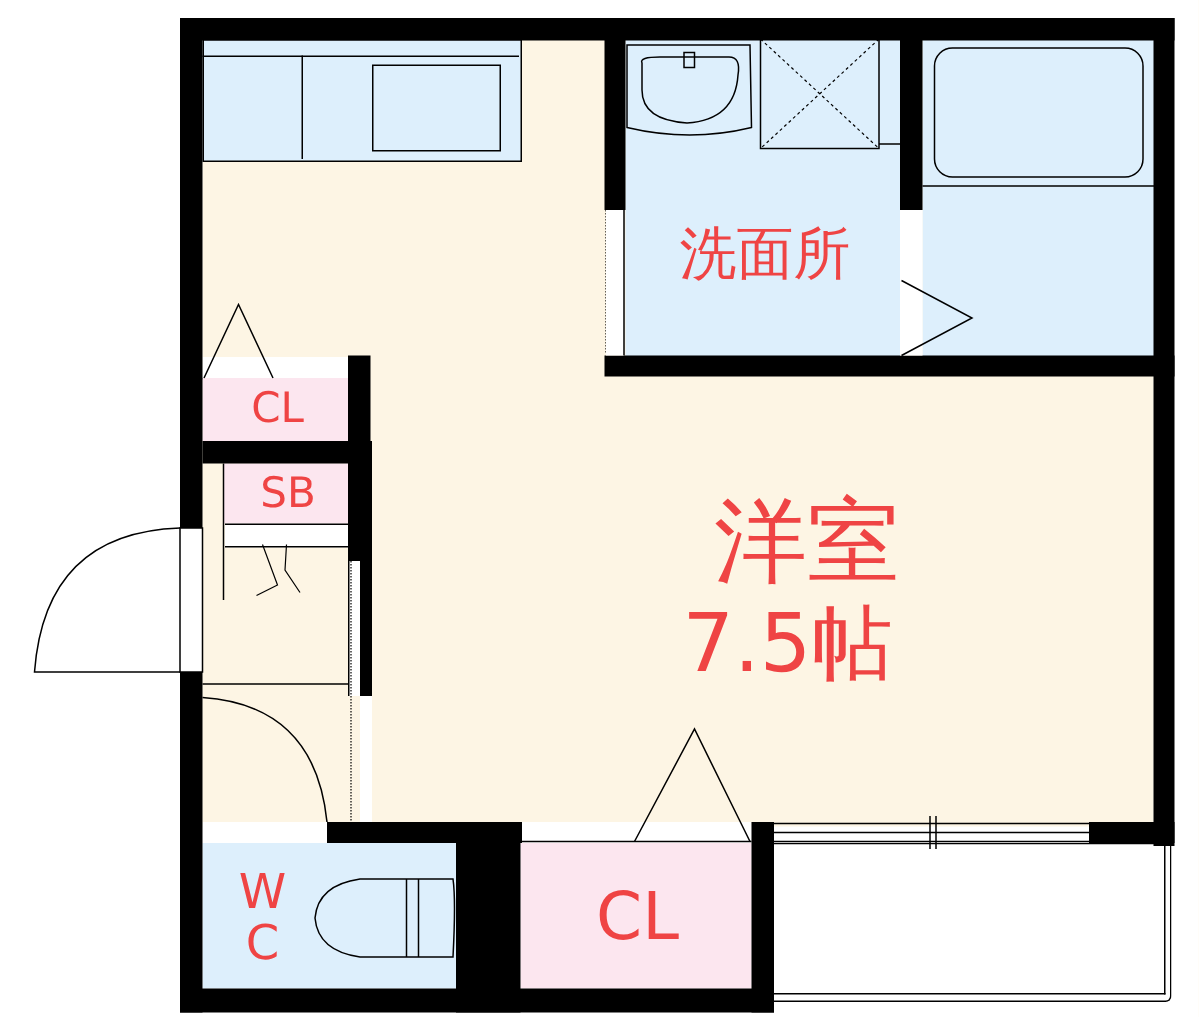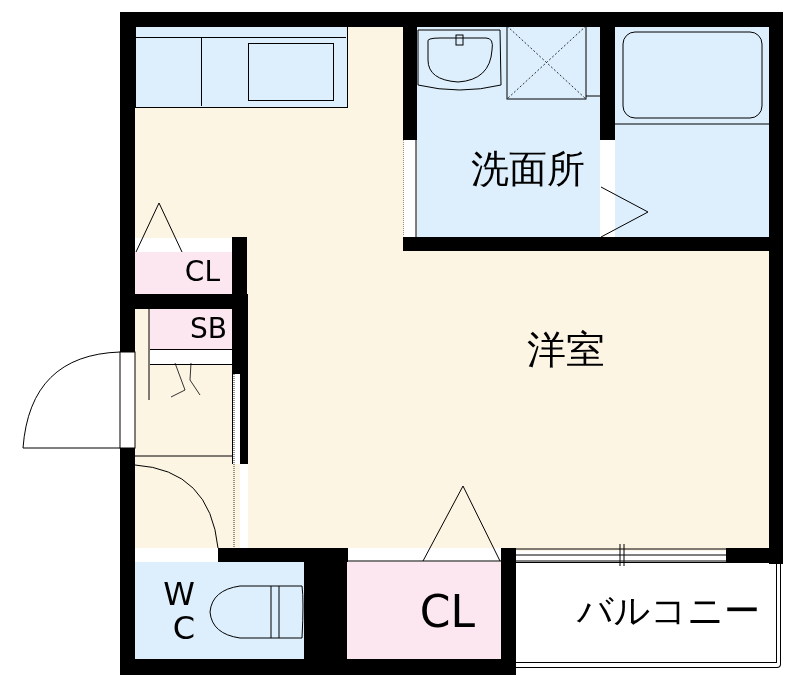--- a/index.html
+++ b/index.html
@@ -3,21 +3,21 @@
 <meta charset="utf-8">
 <style>
   html,body{margin:0;padding:0;background:#ffffff;}
   body{width:799px;height:688px;position:relative;overflow:hidden;font-family:"DejaVu Sans","Liberation Sans",sans-serif;}
   .abs{position:absolute;box-sizing:border-box;}
   .wall{position:absolute;background:#000;}
   .floor{position:absolute;background:#fdf5e4;}
   .blue{position:absolute;background:#ddeffc;}
   .pink{position:absolute;background:#fce6ef;}
   .white{position:absolute;background:#fff;}
-  .label{position:absolute;color:#000000;white-space:nowrap;text-align:right;line-height:1;}
+  .label{position:absolute;color:#ef4444;white-space:nowrap;text-align:center;line-height:1;}
   svg.lines{position:absolute;left:0;top:0;width:799px;height:688px;pointer-events:none;}
 </style>
 </head>
 <body>
 
 <div class="abs" style="left:0;top:0;width:799px;height:688px;">
 
   <div class="floor" style="left:135px;top:26px;width:634px;height:525px;"></div>
   <div class="floor" style="left:135px;top:300px;width:100px;height:252px;"></div>
 
@@ -106,22 +106,22 @@
     <line x1="347" y1="561" x2="501" y2="561" stroke="#000" stroke-width="1"></line>
     <polyline points="423,561 463,486 500,561" fill="none" stroke="#000" stroke-width="1"></polyline>
 
     <line x1="516" y1="549" x2="726" y2="549" stroke="#000" stroke-width="1"></line>
     <line x1="516" y1="555" x2="726" y2="555" stroke="#000" stroke-width="1"></line>
     <line x1="516" y1="561" x2="726" y2="561" stroke="#000" stroke-width="1"></line>
     <line x1="620" y1="544" x2="620" y2="566" stroke="#000" stroke-width="1"></line>
     <line x1="624" y1="544" x2="624" y2="566" stroke="#000" stroke-width="1"></line>
   </svg>
 
-  <div class="label" style="left:445px;top:330px;width:160px;font-size:39px;">洋室</div>
+  <div class="label" style="left:458px;top:330px;width:160px;font-size:62px;">洋室</div>
+  <div class="label" style="left:440px;top:402px;width:170px;font-size:54px;">7.5帖</div>
   <div class="label" style="left:435px;top:150px;width:150px;font-size:38px;">洗面所</div>
   <div class="label" style="left:150px;top:258px;width:70px;font-size:28px;">CL</div>
   <div class="label" style="left:157px;top:315px;width:70px;font-size:28px;">SB</div>
   <div class="label" style="left:155px;top:578px;width:40px;font-size:32px;">W</div>
   <div class="label" style="left:155px;top:612px;width:40px;font-size:32px;">C</div>
   <div class="label" style="left:375px;top:590px;width:100px;font-size:44px;">CL</div>
-  <div class="label" style="left:530px;top:593px;width:230px;font-size:36px;">バルコニー</div>
 
 </div>
 
 </body></html>

